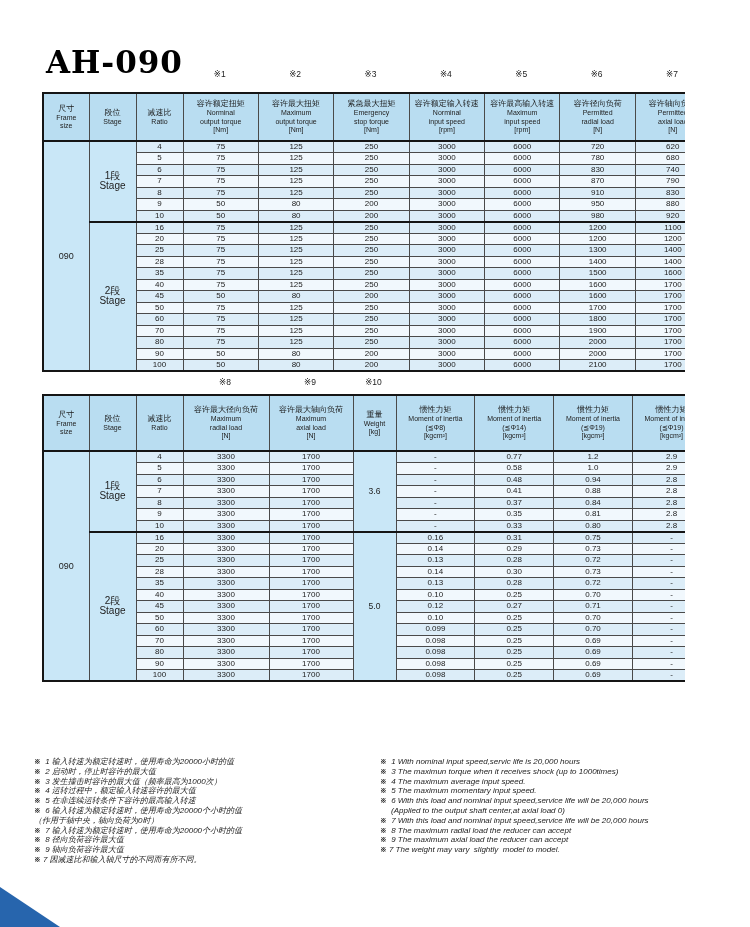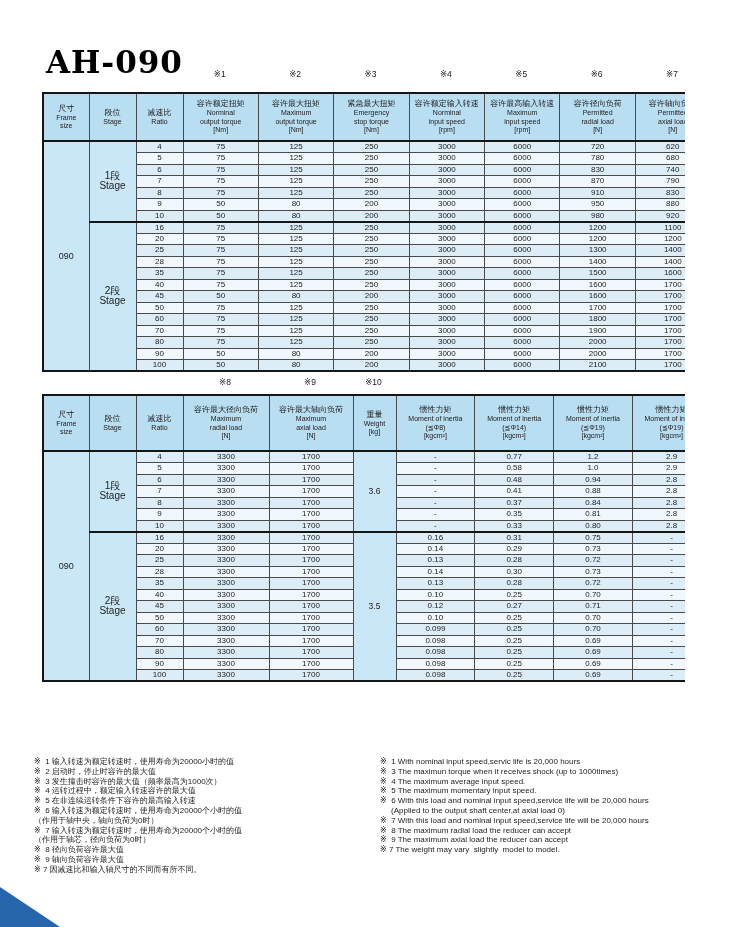--- a/index.html
+++ b/index.html
@@ -49,21 +49,21 @@
   td.merged { background:var(--merged-bg); }
   td.frame  { font-size:9px; }
   td.stage  { font-size:10px; line-height:10px; }
   td.weight { font-size:8.5px; }
   tr.sb td { border-top:2px solid #151515; }
 
   .footnotes { position:absolute; left:34px; top:757px; width:700px; display:flex; }
   .fn-col { font-size:8px; color:#222; }
   .fn-zh { width:346px; }
   .fn-en { flex:1; }
-  .fn-line { white-space:pre; line-height:9.8px; }
+  .fn-line { white-space:pre; line-height:9.8px;font-style:italic; }
   .fn-en .cont { padding-left:11px; }
 
   .corner-triangle {
     position:absolute; left:0; bottom:0; width:60px; height:40px;
     background:var(--tri); clip-path:polygon(0 0,100% 100%,0 100%);
   }
 </style>
 </head>
 <body>
 
@@ -500,21 +500,21 @@
           <td>-</td>
           <td>0.33</td>
           <td>0.80</td>
           <td>2.8</td>
         </tr>
         <tr class="rd sb">
           <td class="merged stage" rowspan="13">2段<br>Stage</td>
           <td>16</td>
           <td>3300</td>
           <td>1700</td>
-          <td class="merged weight" rowspan="13">3.5</td>
+          <td class="merged weight" rowspan="13">5.0</td>
           <td>0.16</td>
           <td>0.31</td>
           <td>0.75</td>
           <td>-</td>
         </tr>
         <tr class="rl">
           <td>20</td>
           <td>3300</td>
           <td>1700</td>
           <td>0.14</td>
@@ -627,21 +627,20 @@
   <div class="footnotes">
     <div class="fn-col fn-zh" id="fn-zh">
         <div class="fn-line">※  1 输入转速为额定转速时，使用寿命为20000小时的值</div>
         <div class="fn-line">※  2 启动时，停止时容许的最大值</div>
         <div class="fn-line">※  3 发生撞击时容许的最大值（频率最高为1000次）</div>
         <div class="fn-line">※  4 运转过程中，额定输入转速容许的最大值</div>
         <div class="fn-line">※  5 在非连续运转条件下容许的最高输入转速</div>
         <div class="fn-line">※  6 输入转速为额定转速时，使用寿命为20000个小时的值</div>
         <div class="fn-line cont">（作用于轴中央，轴向负荷为0时）</div>
         <div class="fn-line">※  7 输入转速为额定转速时，使用寿命为20000个小时的值</div>
-        <div class="fn-line cont">（作用于轴芯，径向负荷为0时）</div>
         <div class="fn-line">※  8 径向负荷容许最大值</div>
         <div class="fn-line">※  9 轴向负荷容许最大值</div>
         <div class="fn-line">※ 7 因减速比和输入轴尺寸的不同而有所不同。</div>
       </div>
     <div class="fn-col fn-en" id="fn-en">
         <div class="fn-line">※  1 With nominal input speed,servic life is 20,000 hours</div>
         <div class="fn-line">※  3 The maximun torque when it receives shock (up to 1000times)</div>
         <div class="fn-line">※  4 The maximum average input speed.</div>
         <div class="fn-line">※  5 The maximum momentary input speed.</div>
         <div class="fn-line">※  6 With this load and nominal input speed,service life will be 20,000 hours</div>

